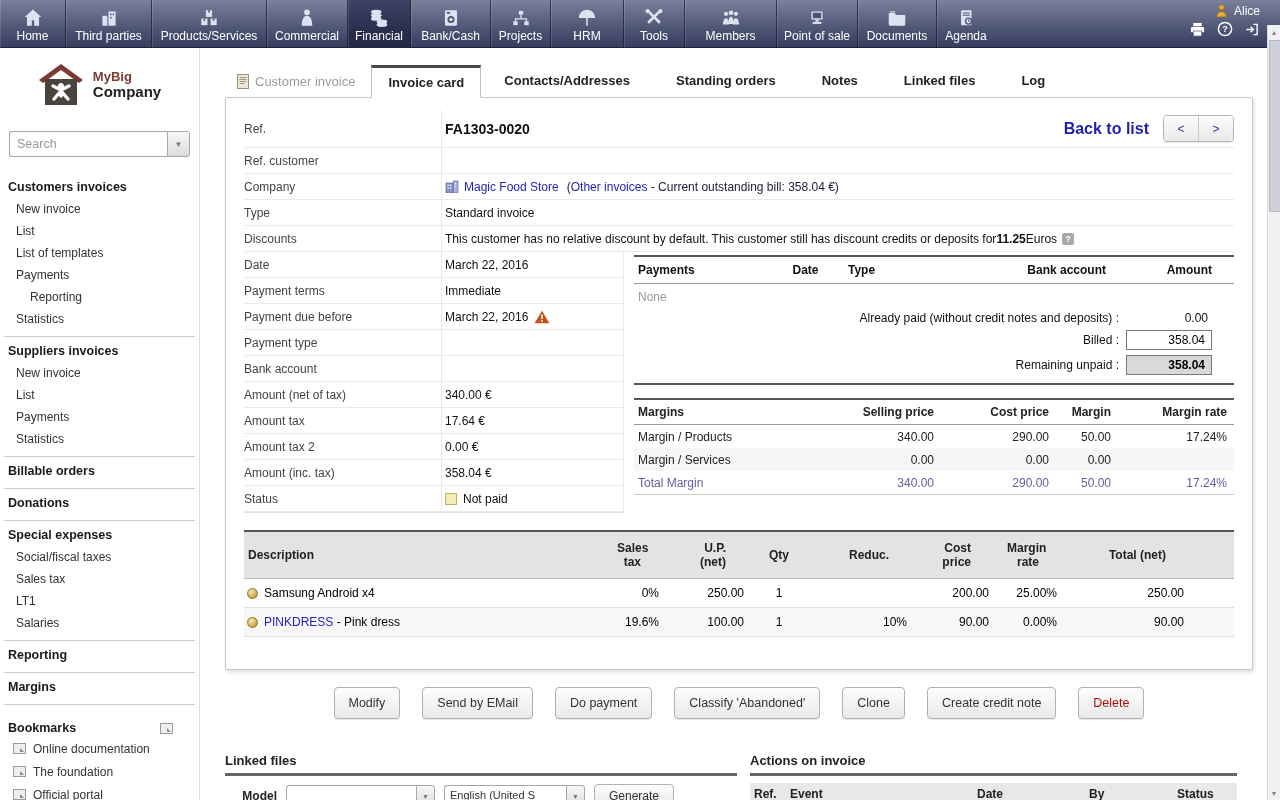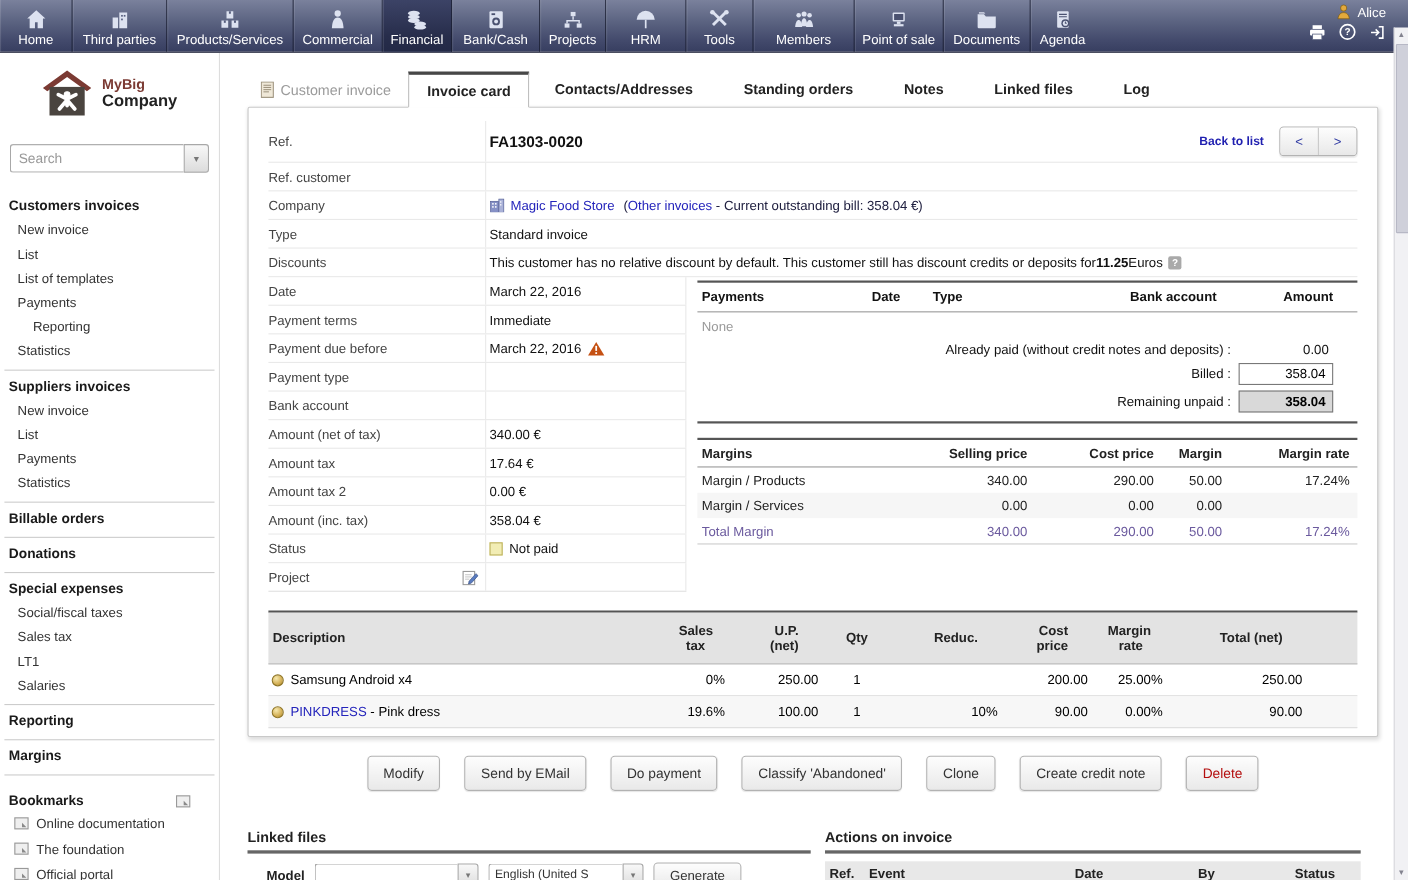--- a/index.html
+++ b/index.html
@@ -64,21 +64,21 @@
   .tab{font-weight:bold;font-size:13px;color:#222;margin-bottom:9px;padding:0 23px;cursor:pointer;white-space:nowrap;}
 
   .card{box-sizing:border-box;margin-left:25px;width:1028px;height:573px;border:1px solid #c9c9c9;
     border-radius:2px;box-shadow:1px 2px 4px rgba(0,0,0,.14);background:#fff;padding:12px 18px 0 18px;overflow:hidden;}
   .frow{display:grid;grid-template-columns:198px 1fr;align-items:stretch;border-bottom:1px solid #e9e9e9;font-size:12px;}
   .frow .fl{color:#444;display:flex;align-items:center;border-right:1px solid #e9e9e9;min-height:25px;position:relative;}
   .frow .fv{color:#111;display:flex;align-items:center;padding-left:3px;}
   .refrow{grid-template-columns:198px 1fr auto;min-height:37px;}
   .refval{color:#8d4b41;font-weight:bold;font-size:14px;}
   .refnav{display:flex;align-items:center;}
-  .backlink{color:#1f1fb0;font-weight:bold;font-size:11px;cursor:pointer;}
+  .backlink{color:#1f1fb0;font-weight:bold;font-size:16px;cursor:pointer;}
   .navbtns{display:inline-flex;border:1px solid #b3b3b3;border-radius:4px;overflow:hidden;margin-left:14px;
     box-shadow:0 1px 1px rgba(0,0,0,.08);}
   .navbtn{width:34px;height:25px;display:flex;align-items:center;justify-content:center;
     background:linear-gradient(#fdfdfd,#e8e8e8);color:#2a35a0;font-size:12px;cursor:pointer;}
   .navbtn + .navbtn{border-left:1px solid #c6c6c6;}
   a.lnk{color:#2424bb;text-decoration:none;cursor:pointer;}
   .parenth{color:#202040;margin-left:8px;}
   .bold{font-weight:bold;}
   .helpico{display:inline-flex;align-items:center;justify-content:center;width:12px;height:12px;margin-left:5px;
     background:#a9a9a9;color:#fff;border-radius:2px;font-size:9px;font-weight:bold;cursor:pointer;flex:0 0 auto;}
@@ -528,28 +528,20 @@
             <div class="fv">358.04 €</div>
           </div>
           <div class="frow">
             <div class="fl">Status</div>
             <div class="fv">
               <span class="statussq"></span>
               <span>Not paid</span>
             </div>
           </div>
           <div class="frow">
-            <div class="fl">
-              <span>Project</span>
-              <span class="editico"><svg width="15" height="15" viewBox="0 0 15 15">
-                    <rect x="1" y="2" width="10.5" height="12" fill="#fff" stroke="#999"></rect>
-                    <path d="M2.8 5h6M2.8 7h6M2.8 9h4" stroke="#bbb" stroke-width="0.8"></path>
-                    <path d="M6.5 10.8 12.6 4l2 1.8-6.1 6.8-2.6.8z" fill="#5a7cc0" stroke="#2f4a80" stroke-width="0.6"></path>
-                  </svg></span>
-            </div>
             <div class="fv"></div>
           </div>
         </div>
 
         <div class="rightcol">
 
           <div class="ptable">
             <div class="phead">
               <div>Payments</div>
               <div class="c-date">Date</div>

